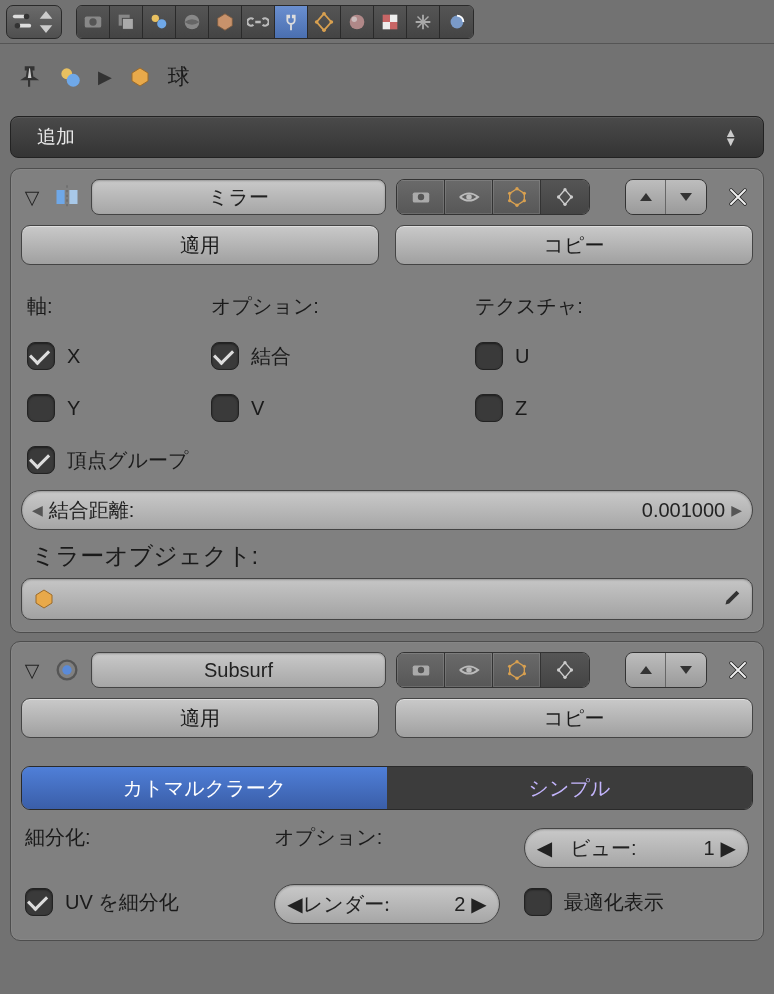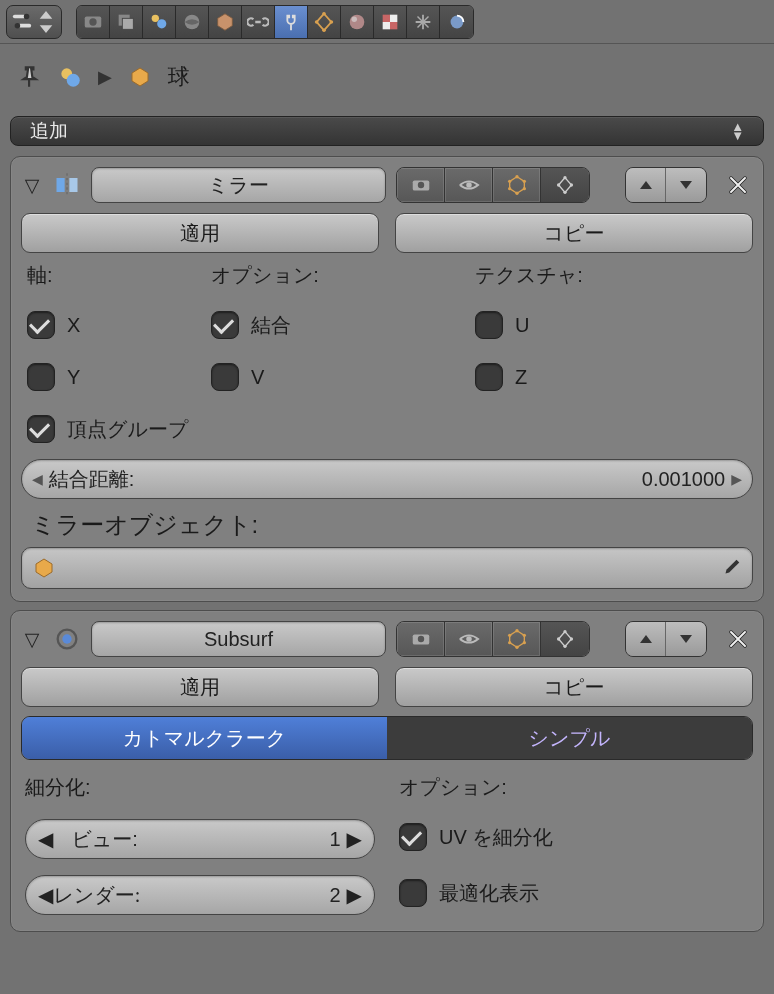--- a/index.html
+++ b/index.html
@@ -60,24 +60,24 @@
     gap: 14px;
   }
   .bc-icon { width: 28px; height: 28px; display: inline-flex; align-items:center; justify-content:center;}
   .bc-sep { color:#333; font-size:18px; }
   .bc-text { color:#1a1a1a; font-size:22px; }
   .add-dropdown {
     margin: 6px 10px 10px 10px;
     background: linear-gradient(#4a4a4a,#343434);
     border: 1px solid #222;
     border-radius: 8px;
-    height: 30px;
+    height: 42px;
     display: flex;
     align-items: center;
-    padding: 0 19px;
+    padding: 0 26px;
     justify-content: space-between;
     cursor: pointer;
     box-shadow: inset 0 1px 0 rgba(255,255,255,.08);
     gap: 36px;
   }
   .add-dropdown .arrows {
     display:flex; flex-direction:column; gap:0; color:#ccc; line-height:9px; font-size:13px;
   }
   .panel {
     margin: 8px 10px;
@@ -121,21 +121,21 @@
     background: linear-gradient(#555,#444);
     border-right:1px solid #333; cursor:pointer;
   }
   .hdr-toggle:last-child{border-right:none;}
   .hdr-toggle.active { background: linear-gradient(#6a6a6a,#575757); box-shadow: inset 0 0 0 1px rgba(255,255,255,.12);}
   .move-group { display:flex; border:1px solid #333; border-radius:8px; overflow:hidden; height:36px;}
   .move-btn { width:40px; display:flex;align-items:center;justify-content:center;
     background: linear-gradient(#bdbdbd,#9a9a9a); cursor:pointer; border-right:1px solid #666;}
   .move-btn:last-child{border-right:none;}
   .close-btn {width:30px;height:30px;display:flex;align-items:center;justify-content:center;cursor:pointer;margin-left:6px;}
-  .row-buttons { display:flex; gap:16px; margin-bottom:9px;}
+  .row-buttons { display:flex; gap:16px; margin-bottom:28px;}
   .big-btn {
     flex:1; height:40px; background:linear-gradient(#c9c9c9,#a0a0a0);
     border:1px solid #444; border-radius:9px; color:#1a1a1a; font-size:20px;
     display:flex;align-items:center;justify-content:center; cursor:pointer;
     box-shadow: inset 0 1px 0 rgba(255,255,255,.4);
   }
   .three-col {
     display:grid; grid-template-columns: 170px 250px 1fr; gap: 8px 14px;
     margin: 4px 6px 8px 6px;
   }
@@ -163,21 +163,21 @@
   .obj-picker{
     display:flex;align-items:center;justify-content:space-between;height:42px;
     background:linear-gradient(#c6c6c6,#a2a2a2);border:1px solid #444;border-radius:10px;
     padding:0 10px;cursor:pointer;
     box-shadow: inset 0 1px 2px rgba(0,0,0,.25);
   }
   .seg-group{display:flex;margin:6px 0 14px 0;border-radius:9px;overflow:hidden;border:1px solid #2a2a2a;}
   .seg{flex:1;height:42px;display:flex;align-items:center;justify-content:center;font-size:20px;cursor:pointer;}
   .seg.active{background:linear-gradient(#4f7fd8,#3a5ea8);color:#fff;}
   .seg.inactive{background:#3c3c3c;color:#c4b5fd;}
-  .two-col{display:grid;grid-template-columns:1fr 1fr;gap:8px 24px;margin:0 4px;}
+  .two-col{display:grid;grid-template-columns:1fr 1fr 1fr;gap:8px 24px;margin:0 4px;}
   .small-num{
     display:flex;align-items:center;justify-content:space-between;height:40px;
     background:linear-gradient(#c9c9c9,#a6a6a6);border:1px solid #444;border-radius:20px;
     padding:0 12px;color:#222;font-size:20px;cursor:ew-resize;margin:4px 0;
     box-shadow: inset 0 1px 2px rgba(0,0,0,.25);
   }
   .flex-spacer{flex:1;}
 </style>
 </head>
 <body>

